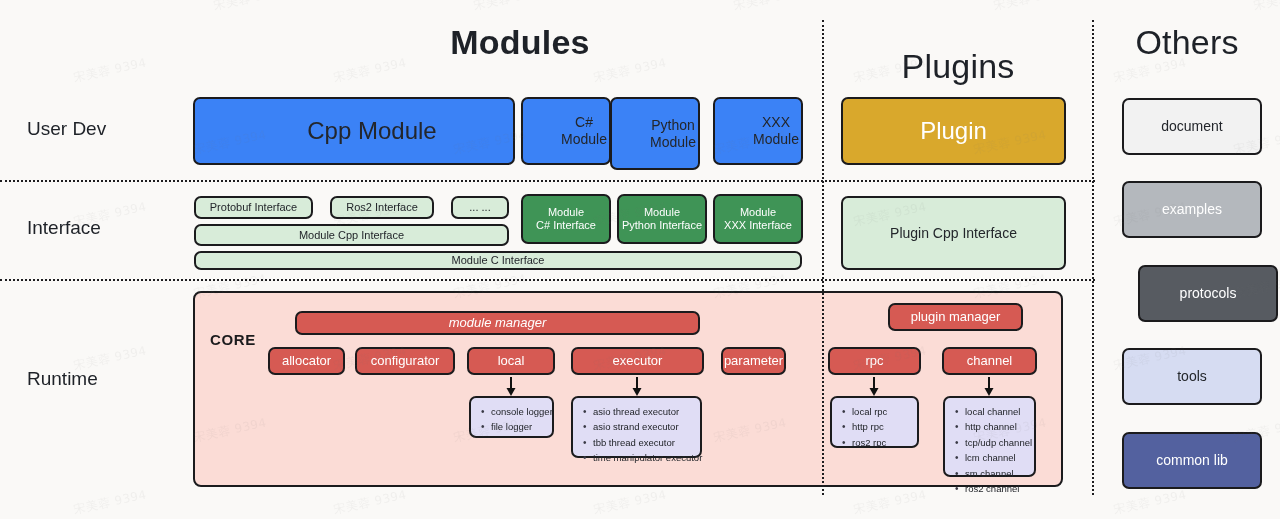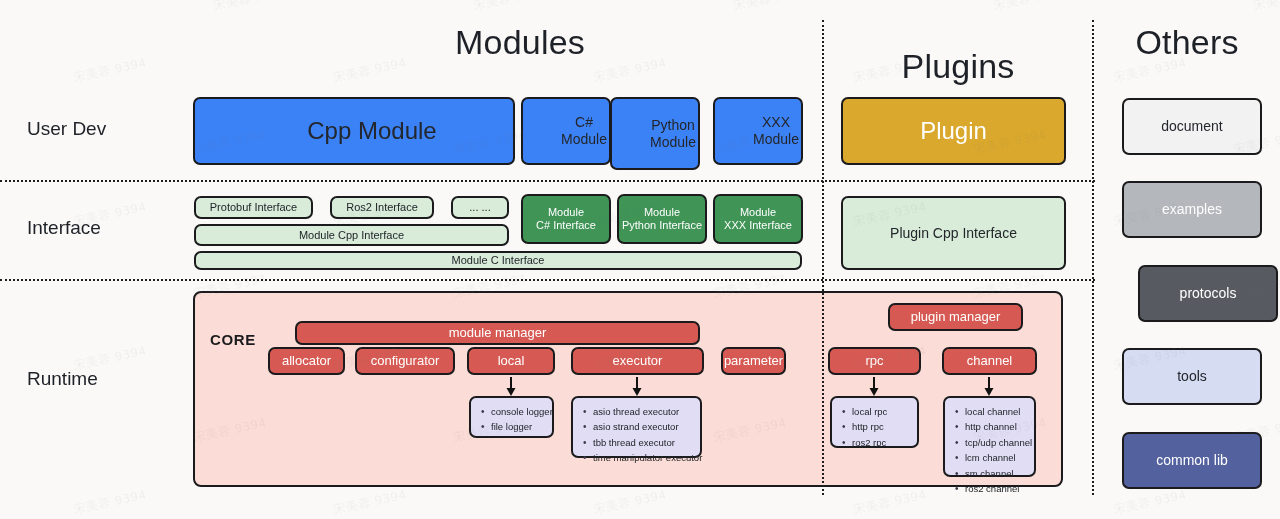--- a/index.html
+++ b/index.html
@@ -210,21 +210,21 @@
       <div class="wm" style="left: 593.333px; top: 494px; color: rgba(120, 120, 120, 0.075);">宋美蓉 9394</div>
       <div class="wm" style="left: 853.333px; top: 494px; color: rgba(120, 120, 120, 0.075);">宋美蓉 9394</div>
       <div class="wm" style="left: 1113.33px; top: 494px; color: rgba(120, 120, 120, 0.075);">宋美蓉 9394</div>
     </div>
 
   <div class="hdiv" style="top:180px; width:1095px;"></div>
   <div class="hdiv" style="top:279px; width:1095px;"></div>
   <div class="vdiv" style="left:822px; top:20px; height:475px;"></div>
   <div class="vdiv" style="left:1092px; top:20px; height:475px;"></div>
 
-  <div class="coltitle" style="left:190px; top:23px; width:660px;">Modules</div>
+  <div class="coltitle" style="left:190px; top:23px; width:660px;font-weight:bold;">Modules</div>
   <div class="coltitle" style="left:824px; top:23px; width:268px;margin-top:24px;">Plugins</div>
   <div class="coltitle" style="left:1094px; top:23px; width:186px;">Others</div>
 
   <div class="rowlabel" style="left:27px; top:118px;">User Dev</div>
   <div class="rowlabel" style="left:27px; top:217px;text-align:right;">Interface</div>
   <div class="rowlabel" style="left:27px; top:368px;">Runtime</div>
 
   <div class="box t-cream fs-xl" style="left:193px; top:97px; width:322px; height:68px;">Cpp Module</div>
   <div class="box t-cream fs-md" style="left:521px; top:97px; width:90px; height:68px;">C#
 Module</div>
@@ -247,21 +247,21 @@
   <div class="box t-green fs-sm" style="left:617px; top:194px; width:90px; height:50px;">Module
 Python Interface</div>
   <div class="box t-green fs-sm" style="left:713px; top:194px; width:90px; height:50px;">Module
 XXX Interface</div>
 
   <div class="box t-mint fs-md" style="left:841px; top:196px; width:225px; height:74px;">Plugin Cpp Interface</div>
 
   <div id="core-panel" style="left:193px; top:291px; width:870px; height:196px;"></div>
   <div id="core-label" style="left:210px; top:331px;">CORE</div>
 
-  <div class="box t-red fs-rt" style="left:295px; top:321px; width:405px; height:24px;">module manager</div>
+  <div class="box t-red fs-rt" style="left:295px; top:311px; width:405px; height:24px;font-style:italic;">module manager</div>
   <div class="box t-red fs-rt" style="left:888px; top:303px; width:135px; height:28px;">plugin manager</div>
 
   <div class="box t-red fs-rt" style="left:268px; top:347px; width:77px; height:28px;">allocator</div>
   <div class="box t-red fs-rt" style="left:355px; top:347px; width:100px; height:28px;">configurator</div>
   <div class="box t-red fs-rt" style="left:467px; top:347px; width:88px; height:28px;">local</div>
   <div class="box t-red fs-rt" style="left:571px; top:347px; width:133px; height:28px;">executor</div>
   <div class="box t-red fs-rt" style="left:721px; top:347px; width:65px; height:28px;">parameter</div>
   <div class="box t-red fs-rt" style="left:828px; top:347px; width:93px; height:28px;">rpc</div>
   <div class="box t-red fs-rt" style="left:942px; top:347px; width:95px; height:28px;">channel</div>
 

